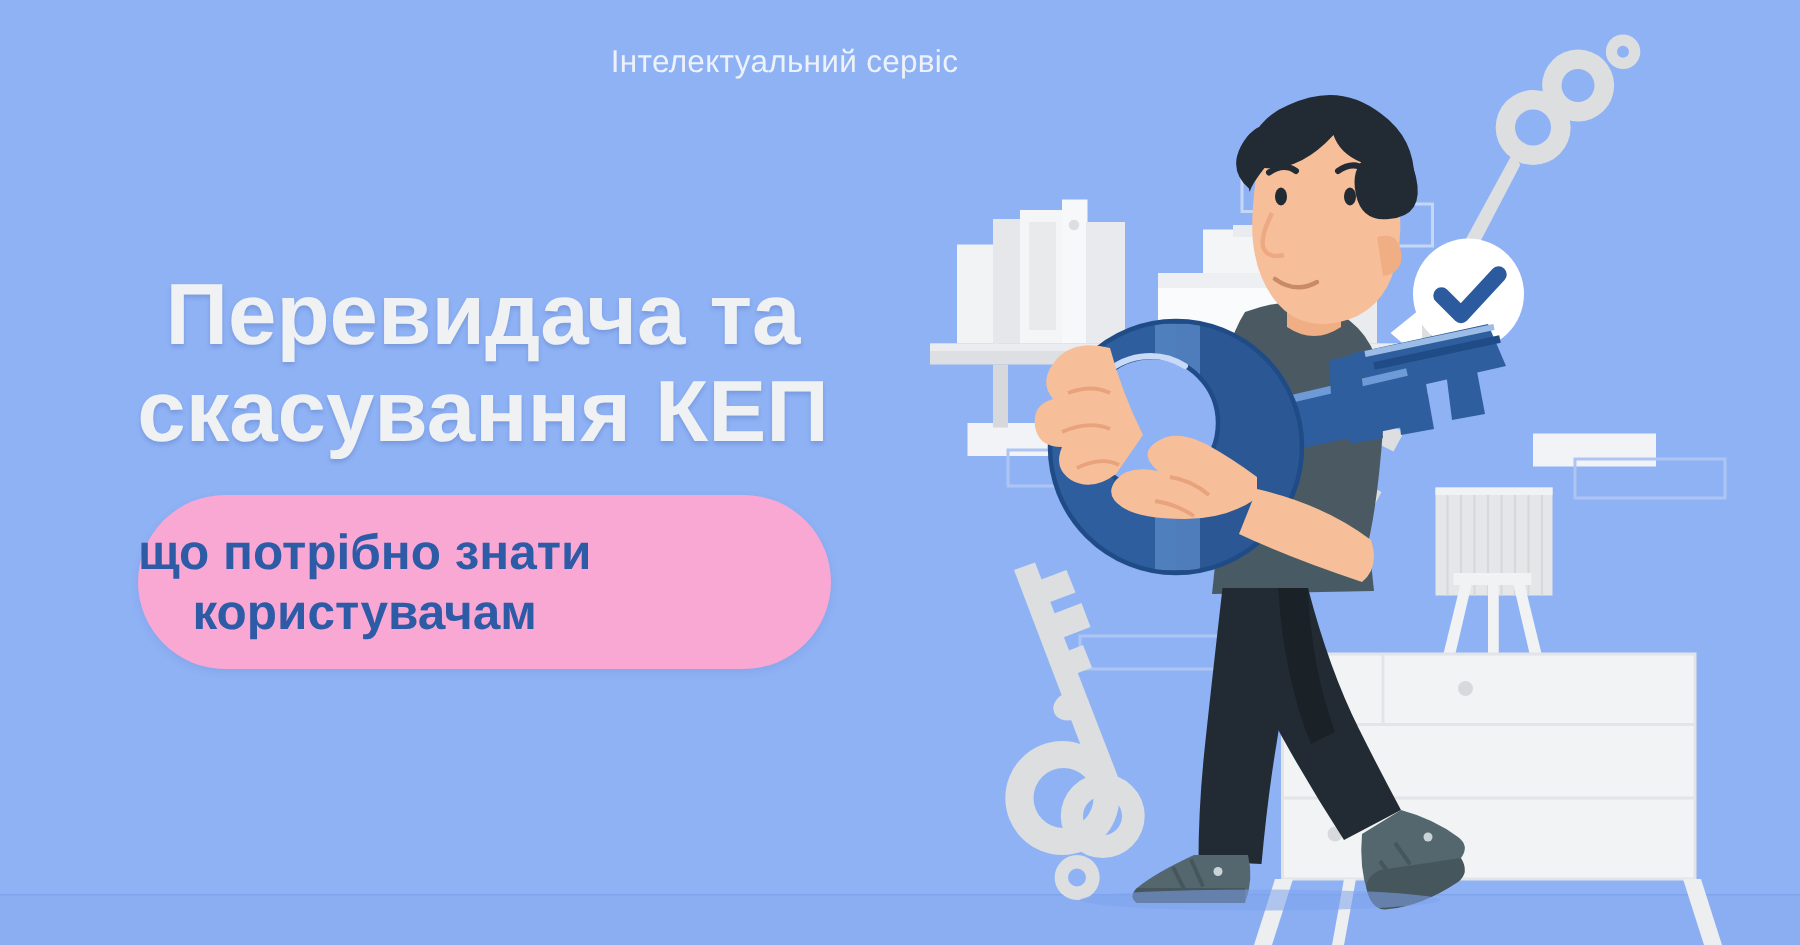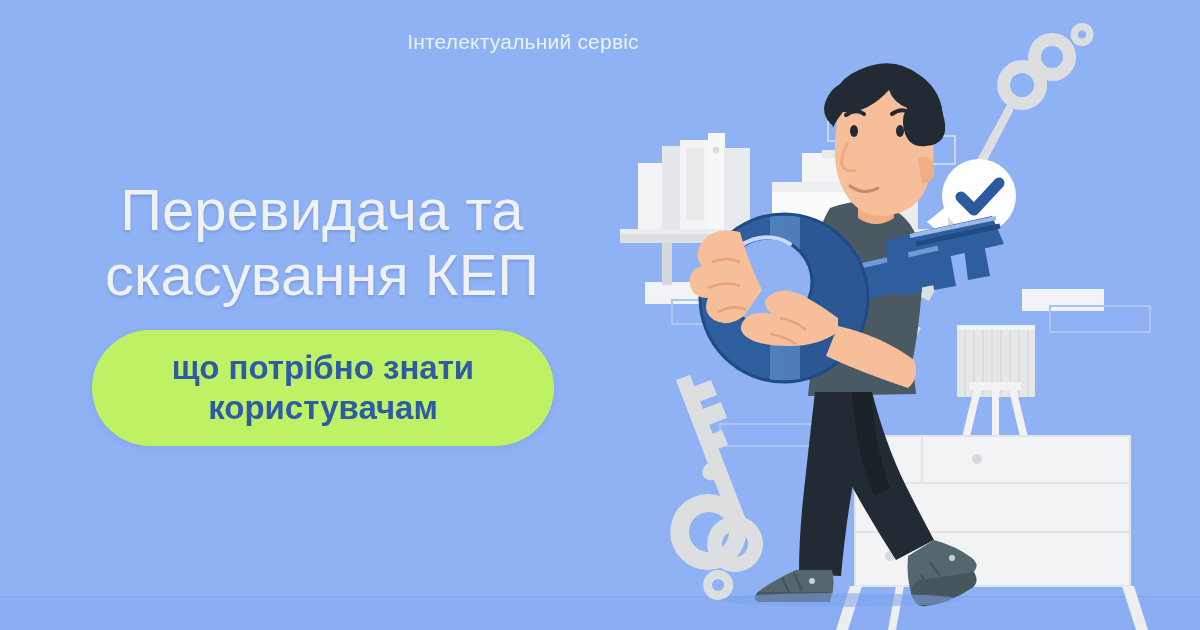--- a/index.html
+++ b/index.html
@@ -35,35 +35,34 @@
 
   
   .headline {
     position:absolute;
     left:62px; top:178px;
     width:520px;
     text-align:center;
     color:#EFF1F3;
     font-size:58px;
     line-height:1.12;
-    font-weight:400;
+    font-weight:700;
     text-shadow:0 2px 3px rgba(40,70,140,0.22);
     white-space:pre-line;
   }
 
   
   .badge {
     position:absolute;
     left:92px; top:330px;
     width:462px; height:116px;
-    background:#bef264;
+    background:#f9a8d4;
     border-radius:58px;
     display:flex;
     align-items:center;
-    justify-content:center;
     box-shadow:0 2px 6px rgba(40,70,140,0.10);
   }
   .badge-text {
     text-align:center;
     color:#2D5BA6;
     font-size:33px;
     line-height:1.22;
     font-weight:700;
     white-space:pre-line;
   }

